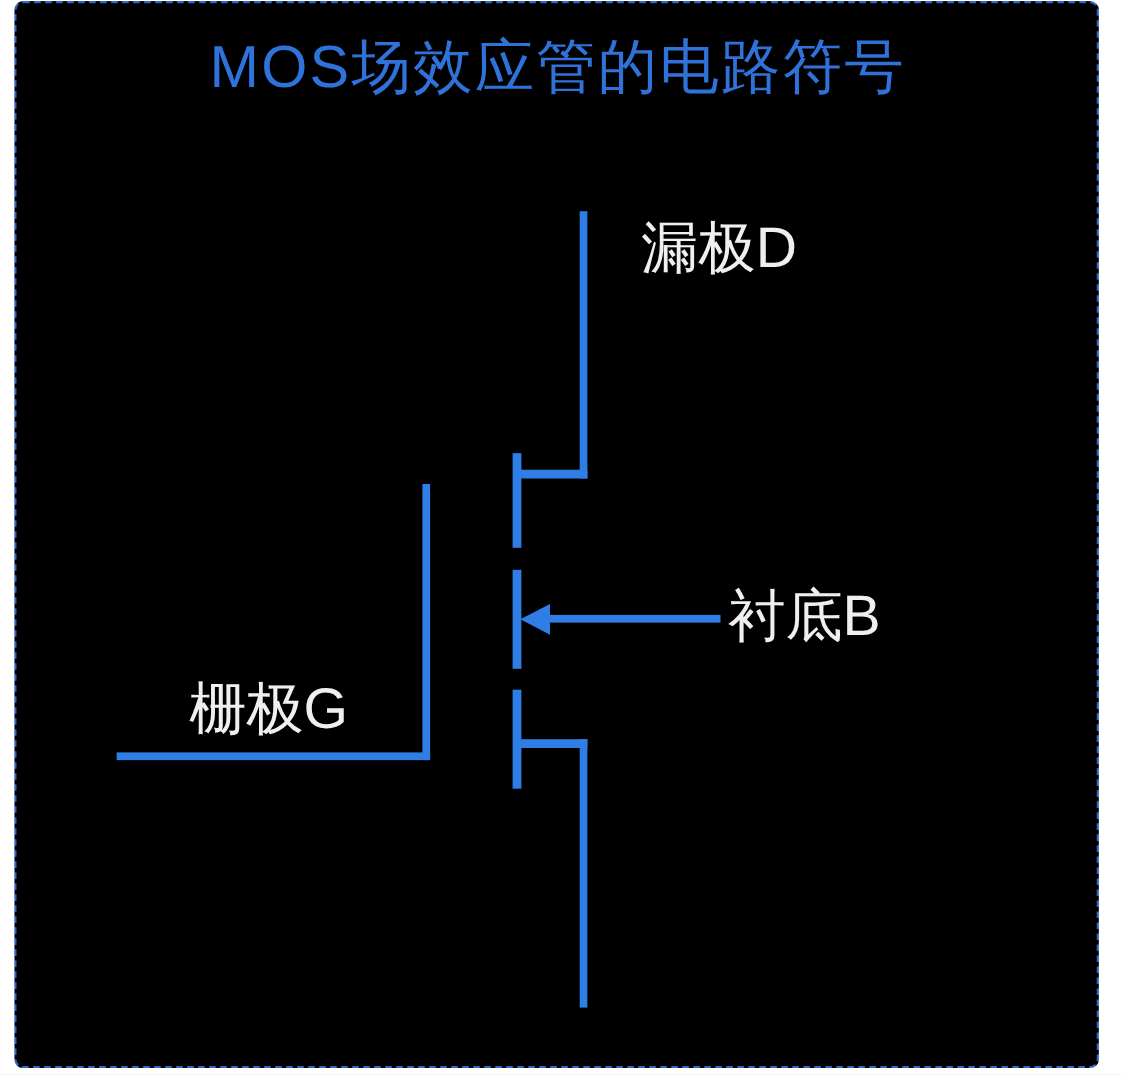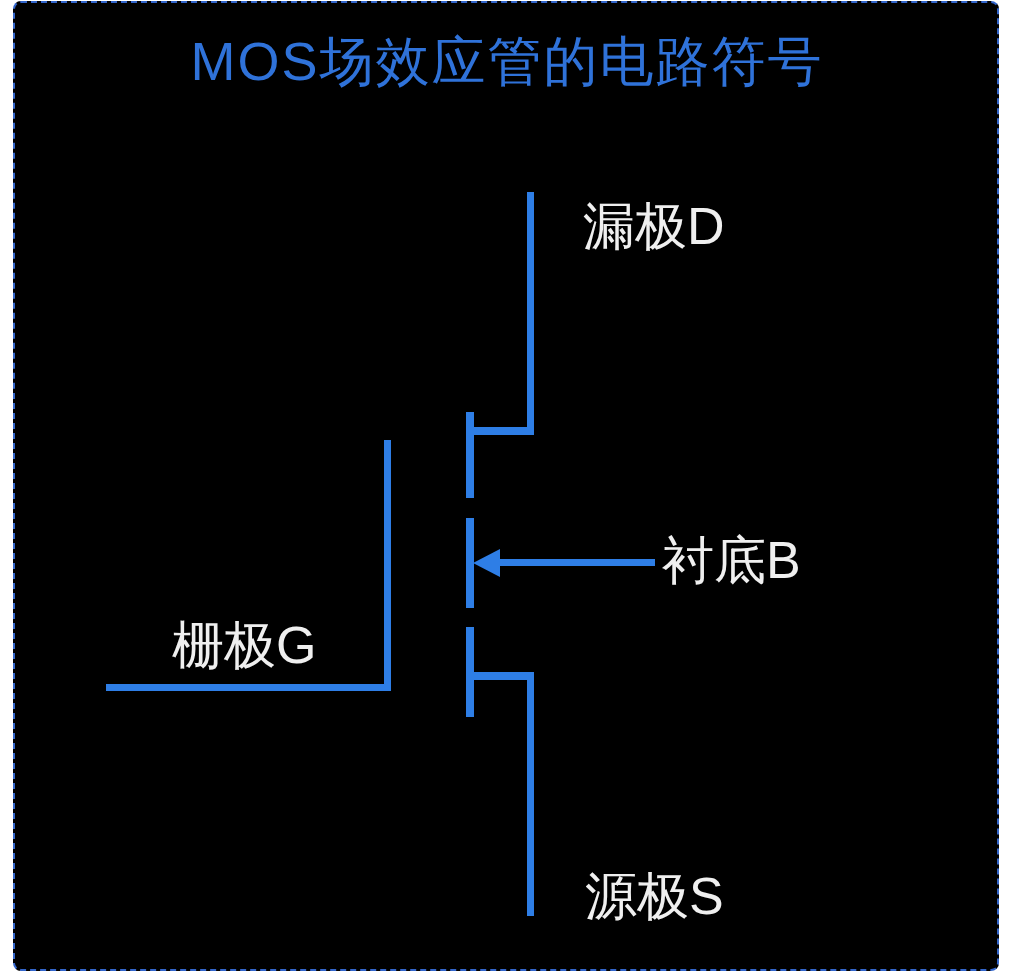--- a/index.html
+++ b/index.html
@@ -95,15 +95,14 @@
 
     <polygon points="473,563 500,549 500,577" fill="#2e7ee6"></polygon>
   </svg>
 
   <div class="node-label label-substrate">衬底B</div>
 
   <div class="node-label label-drain">漏极D</div>
 
   <div class="node-label label-gate">栅极G</div>
 
-  <div class="node-label label-source">源极S</div>
 
 </div>
 
 </body></html>

